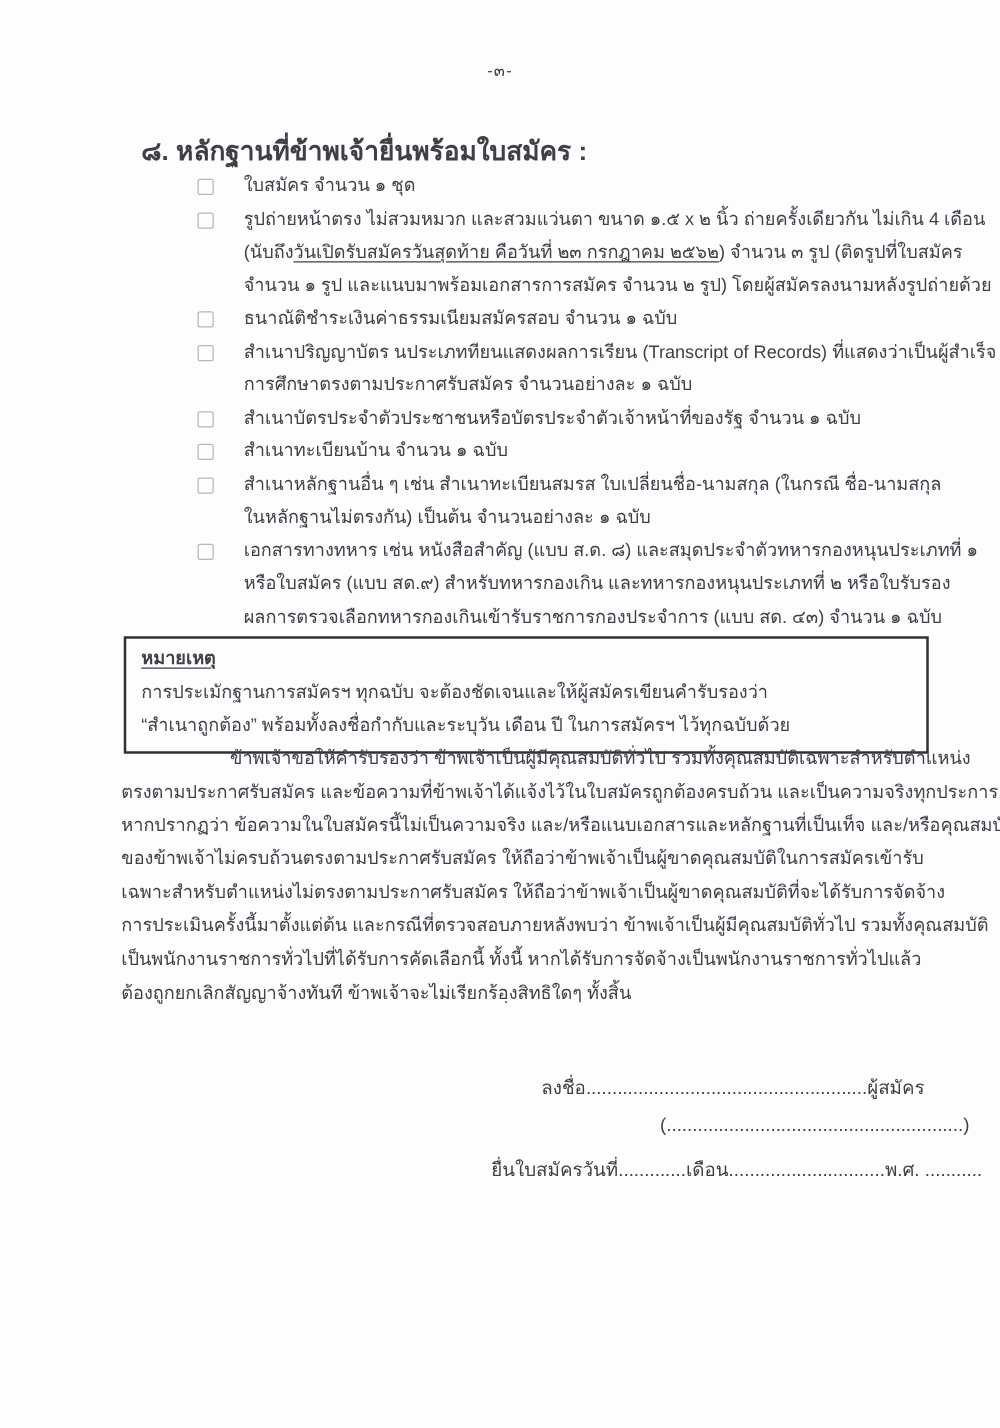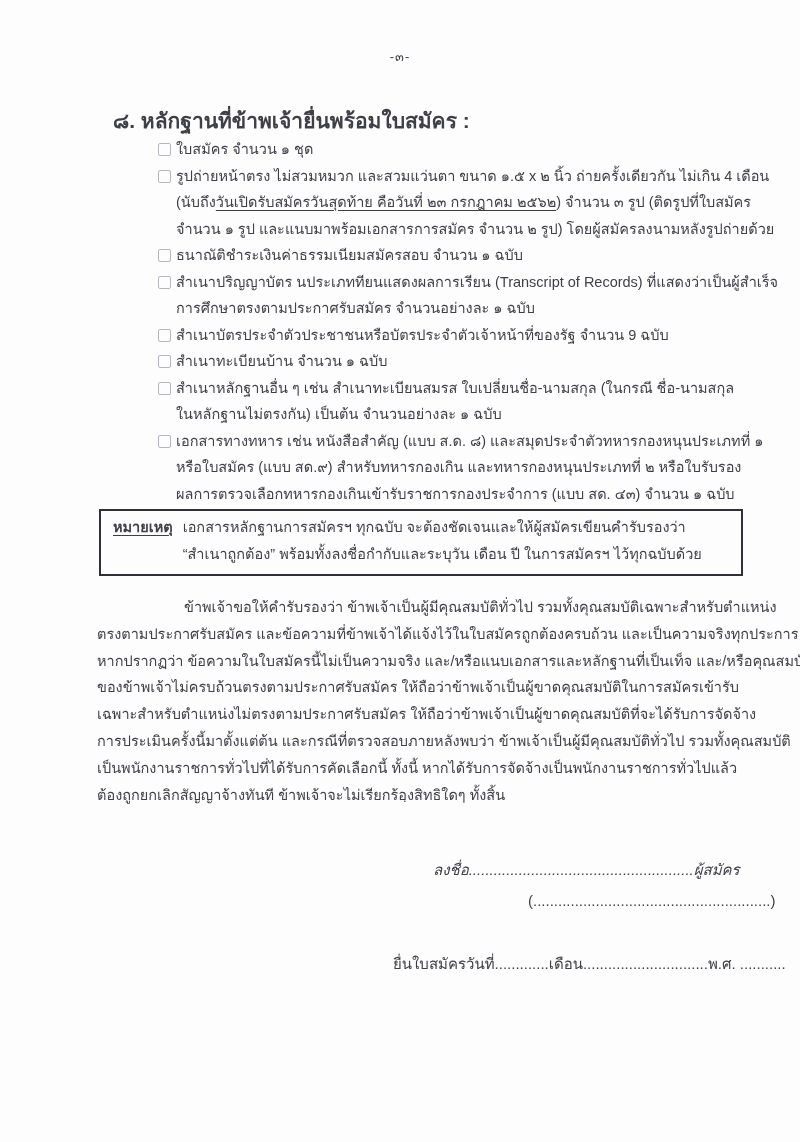--- a/index.html
+++ b/index.html
@@ -38,33 +38,34 @@
   .row { display: flex; align-items: flex-start; }
   .cb {
     flex: none;
     width: 13px; height: 13px;
     border: 1.5px solid #b4b7c2;
     border-radius: 2px;
     margin-top: 7px;
     background: #fdfdfe;
     cursor: pointer;
   }
-  .itxt { margin-left: 5px; }
+  .itxt { margin-left: 24px; }
   .itxt > div { line-height: 26.5px; white-space: nowrap; }
   .u { text-decoration: underline; text-underline-offset: 3px; }
   .notebox {
     position: absolute;
     left: 99px; top: 509px;
     width: 644px;
     min-height: 61px;
     border: 2px solid #30303a;
     padding: 3px 10px 6px 12px;
     display: flex;
     align-items: flex-start;
     background: #fdfdfe;
+    flex-direction: column;
   }
   .note-label {
     font-weight: bold;
     text-decoration: underline;
     text-underline-offset: 3px;
     white-space: nowrap;
     line-height: 27px;
     margin-right: 10px;
   }
   .note-lines > div { line-height: 27px; white-space: nowrap; }
@@ -73,23 +74,23 @@
     left: 97px; top: 594px;
     width: 660px;
   }
   .declaration > div { line-height: 26.8px; white-space: nowrap; }
   .declaration > div.indent { padding-left: 87px; }
   .stray-dot {
     position: absolute;
     left: 403px; top: 790px;
     font-size: 13px;
   }
-  .sig-line1 { position: absolute; left: 433px; top: 858px; white-space: nowrap; font-size: 15px; font-style: italic; }
+  .sig-line1 { position: absolute; left: 433px; top: 858px; white-space: nowrap; font-size: 15px; }
   .sig-line2 { position: absolute; left: 528px; top: 892px; white-space: nowrap; font-size: 15px; }
-  .sig-line3 { position: absolute; left: 393px; top: 924px; white-space: nowrap; font-size: 15px; margin-top: 28px; }
+  .sig-line3 { position: absolute; left: 393px; top: 924px; white-space: nowrap; font-size: 15px; }
 </style>
 </head>
 <body>
 
 <div class="page">
 
   <div class="page-num">-๓-</div>
 
   <div class="heading">๘. หลักฐานที่ข้าพเจ้ายื่นพร้อมใบสมัคร :</div>
 
@@ -122,21 +123,21 @@
       <span class="cb"></span>
       <div class="itxt">
         <div>สำเนาปริญญาบัตร นประเภททียนแสดงผลการเรียน (Transcript of Records) ที่แสดงว่าเป็นผู้สำเร็จ</div>
         <div>การศึกษาตรงตามประกาศรับสมัคร จำนวนอย่างละ ๑ ฉบับ</div>
       </div>
     </div>
 
     <div class="row">
       <span class="cb"></span>
       <div class="itxt">
-        <div>สำเนาบัตรประจำตัวประชาชนหรือบัตรประจำตัวเจ้าหน้าที่ของรัฐ  จำนวน 9 ฉบับ</div>
+        <div>สำเนาบัตรประจำตัวประชาชนหรือบัตรประจำตัวเจ้าหน้าที่ของรัฐ  จำนวน ๑ ฉบับ</div>
       </div>
     </div>
 
     <div class="row">
       <span class="cb"></span>
       <div class="itxt">
         <div>สำเนาทะเบียนบ้าน  จำนวน ๑ ฉบับ</div>
       </div>
     </div>
 
@@ -155,21 +156,21 @@
         <div>หรือใบสมัคร (แบบ สด.๙) สำหรับทหารกองเกิน และทหารกองหนุนประเภทที่ ๒ หรือใบรับรอง</div>
         <div>ผลการตรวจเลือกทหารกองเกินเข้ารับราชการกองประจำการ (แบบ สด. ๔๓)  จำนวน ๑ ฉบับ</div>
       </div>
     </div>
 
   </div>
 
   <div class="notebox">
     <span class="note-label">หมายเหตุ</span>
     <div class="note-lines">
-      <div>เอกสารหลักฐานการสมัครฯ ทุกฉบับ จะต้องชัดเจนและให้ผู้สมัครเขียนคำรับรองว่า</div>
+      <div>การประเมักฐานการสมัครฯ ทุกฉบับ จะต้องชัดเจนและให้ผู้สมัครเขียนคำรับรองว่า</div>
       <div>“สำเนาถูกต้อง” พร้อมทั้งลงชื่อกำกับและระบุวัน เดือน ปี ในการสมัครฯ ไว้ทุกฉบับด้วย</div>
     </div>
   </div>
 
   <div class="declaration">
     <div class="indent">ข้าพเจ้าขอให้คำรับรองว่า ข้าพเจ้าเป็นผู้มีคุณสมบัติทั่วไป รวมทั้งคุณสมบัติเฉพาะสำหรับตำแหน่ง</div>
     <div>ตรงตามประกาศรับสมัคร และข้อความที่ข้าพเจ้าได้แจ้งไว้ในใบสมัครถูกต้องครบถ้วน และเป็นความจริงทุกประการ</div>
     <div>หากปรากฏว่า ข้อความในใบสมัครนี้ไม่เป็นความจริง และ/หรือแนบเอกสารและหลักฐานที่เป็นเท็จ และ/หรือคุณสมบัติ</div>
     <div>ของข้าพเจ้าไม่ครบถ้วนตรงตามประกาศรับสมัคร ให้ถือว่าข้าพเจ้าเป็นผู้ขาดคุณสมบัติในการสมัครเข้ารับ</div>
     <div>เฉพาะสำหรับตำแหน่งไม่ตรงตามประกาศรับสมัคร ให้ถือว่าข้าพเจ้าเป็นผู้ขาดคุณสมบัติที่จะได้รับการจัดจ้าง</div>

